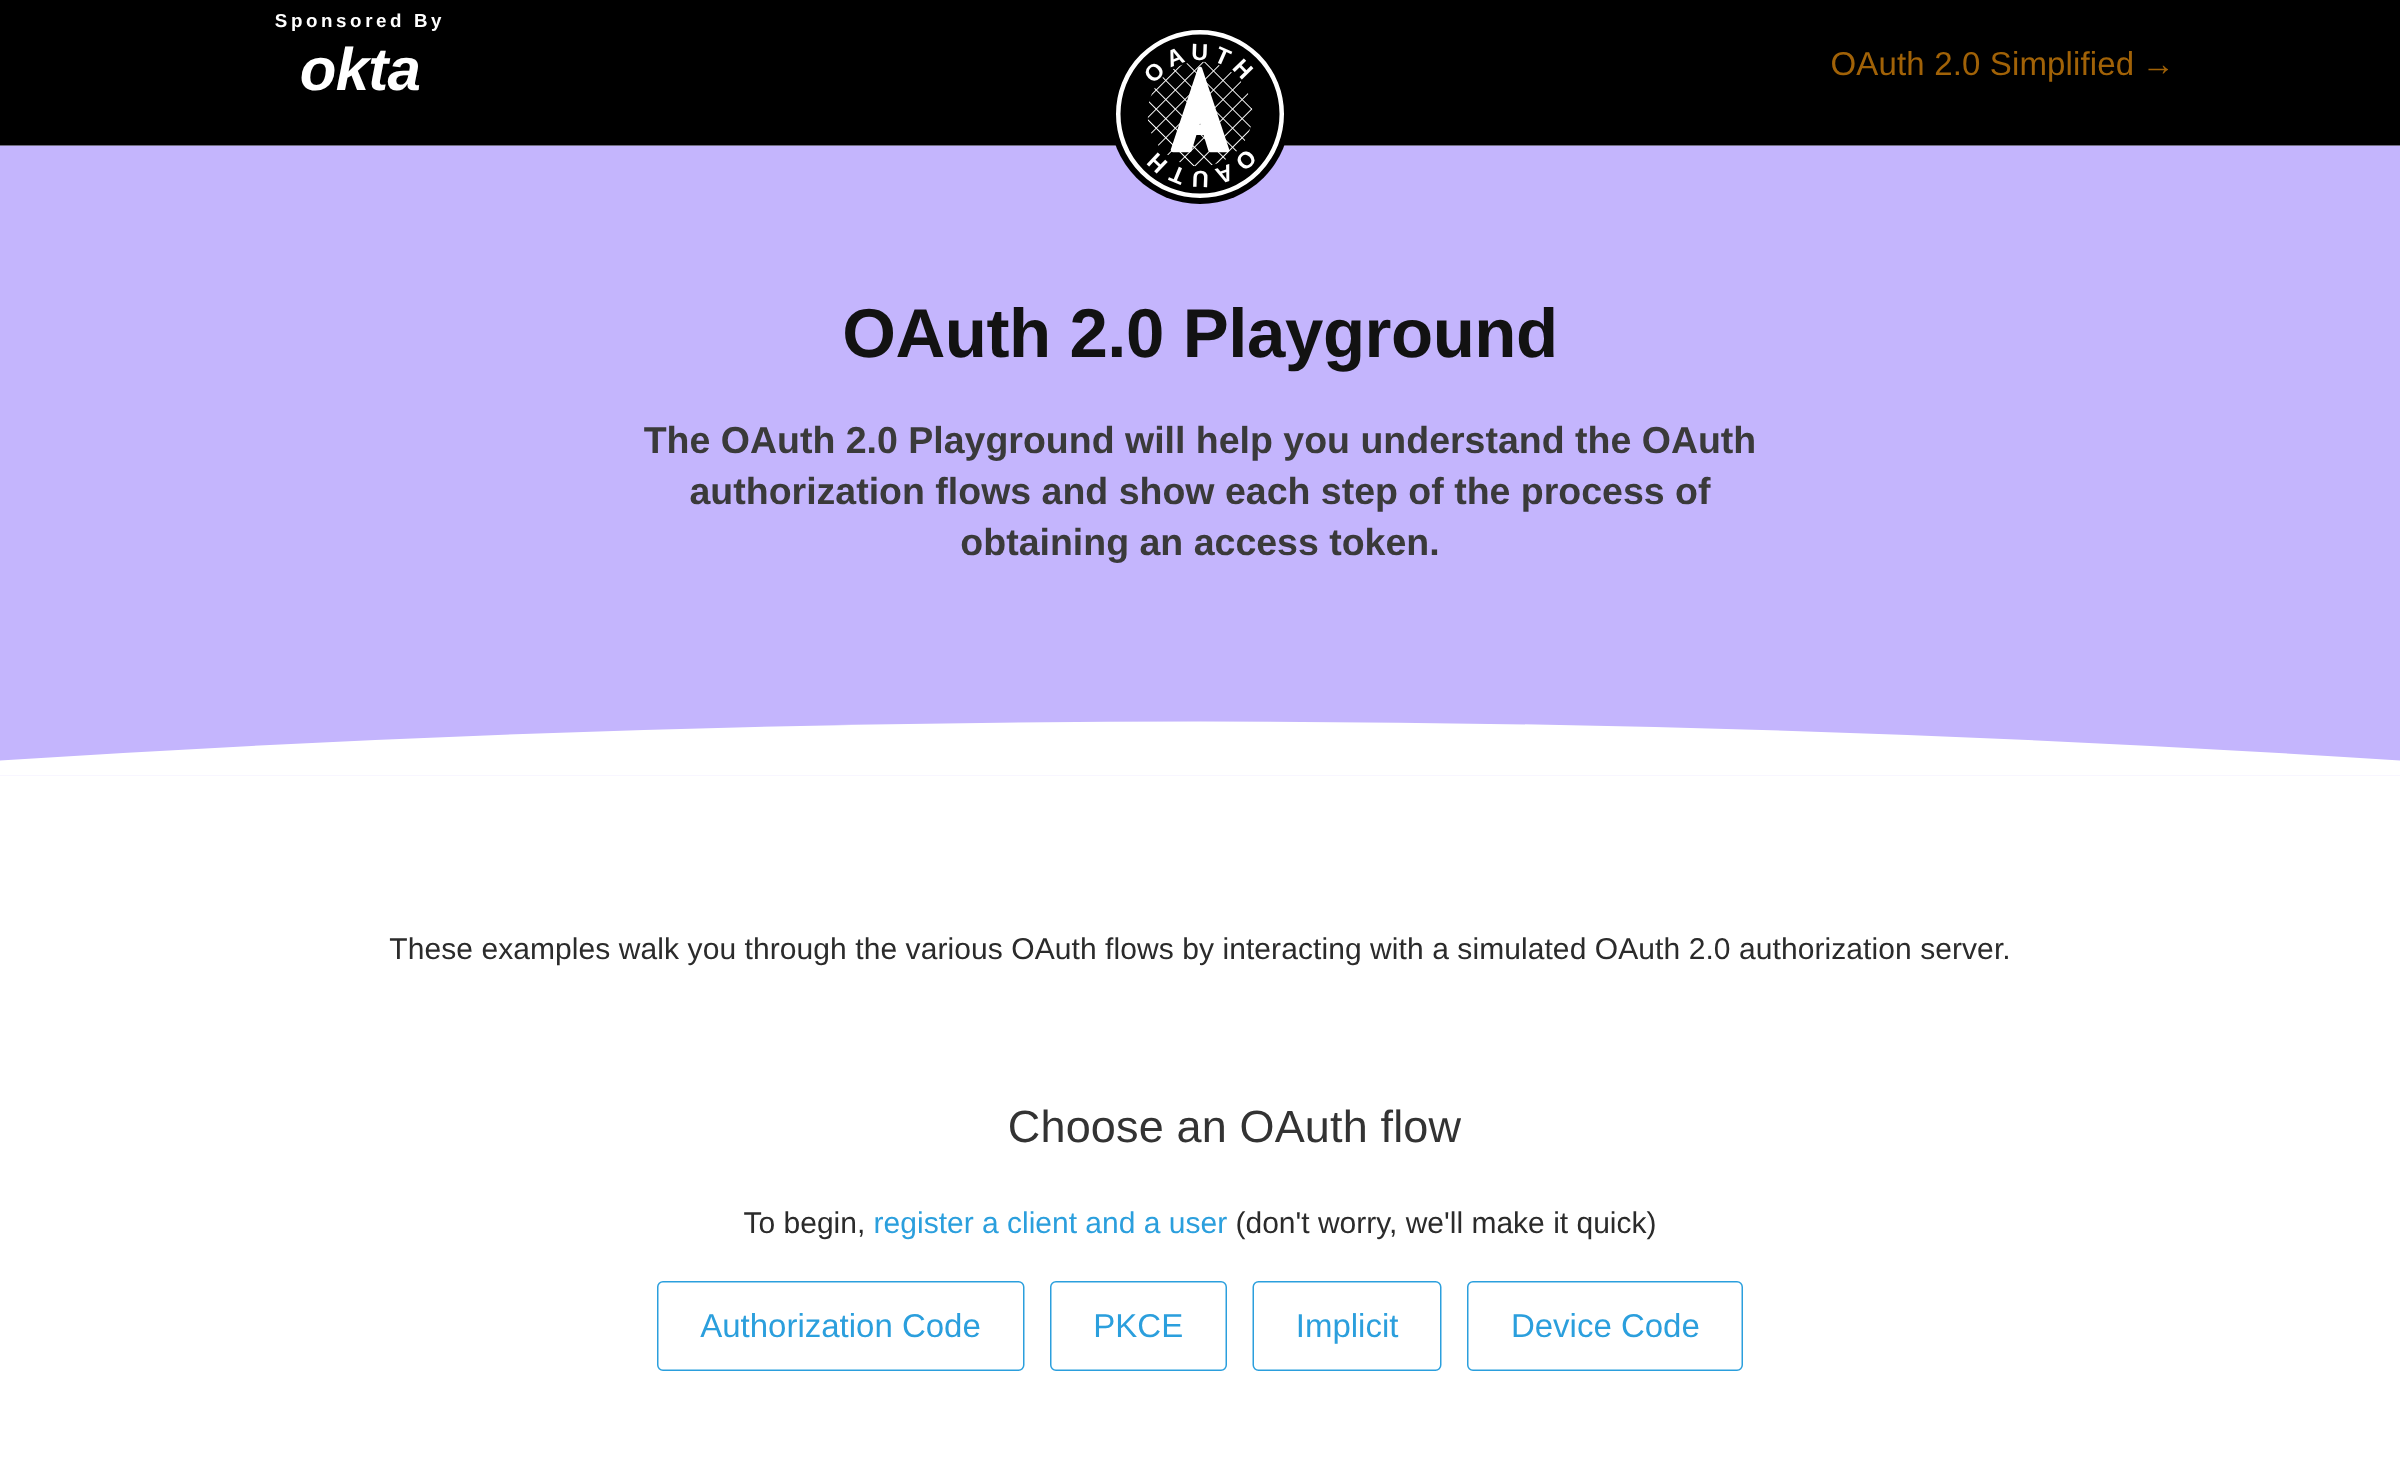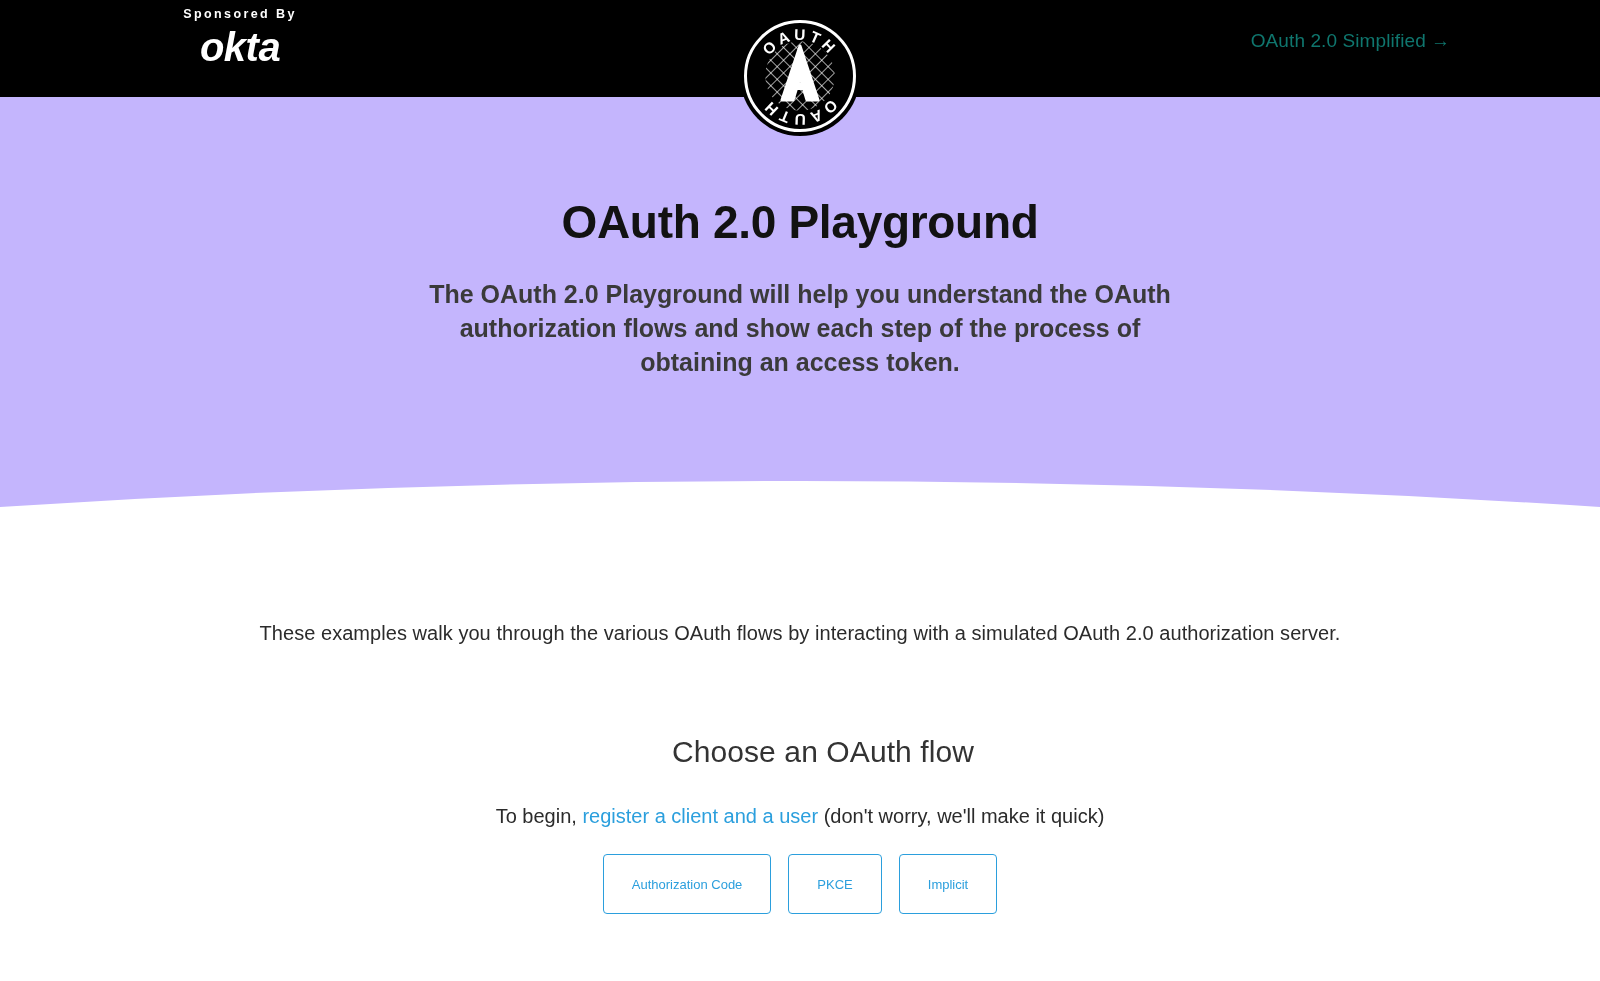--- a/index.html
+++ b/index.html
@@ -56,22 +56,22 @@
     line-height: 1;
     color: #ffffff;
     margin: 0;
     font-style: italic;
   }
 
   .simplified-link {
     position: absolute;
     right: 150px;
     top: 30px;
-    color: #0f766e;
-    font-size: 19px;
+    color: #a16207;
+    font-size: 22px;
     text-decoration: none;
     white-space: nowrap;
     letter-spacing: 0.1px;
   }
   .simplified-link .arrow { margin-left: 5px; }
 
   
   .badge-wrap {
     position: absolute;
     left: 50%;
@@ -196,21 +196,21 @@
   .flow-btn {
     display: inline-flex;
     align-items: center;
     justify-content: center;
     height: 60px;
     padding: 0 28px;
     border: 1.6px solid #2b9fdd;
     border-radius: 4px;
     background: #ffffff;
     color: #2b9fdd;
-    font-size: 13px;
+    font-size: 22px;
     font-family: "Liberation Sans", sans-serif;
     cursor: pointer;
     white-space: nowrap;
     line-height: 1;
   }
 </style>
 </head>
 <body>
 
 <div class="page">
@@ -275,17 +275,18 @@
     <h2 class="choose-heading">Choose an OAuth flow</h2>
 
     <p class="begin-line">
       <span>To begin, </span><a href="#">register a client and a user</a><span> (don't worry, we'll make it quick)</span>
     </p>
 
     <div class="flow-row">
       <button class="flow-btn">Authorization Code</button>
       <button class="flow-btn">PKCE</button>
       <button class="flow-btn">Implicit</button>
+      <button class="flow-btn">Device Code</button>
     </div>
 
   </section>
 
 </div>
 
 </body></html>

